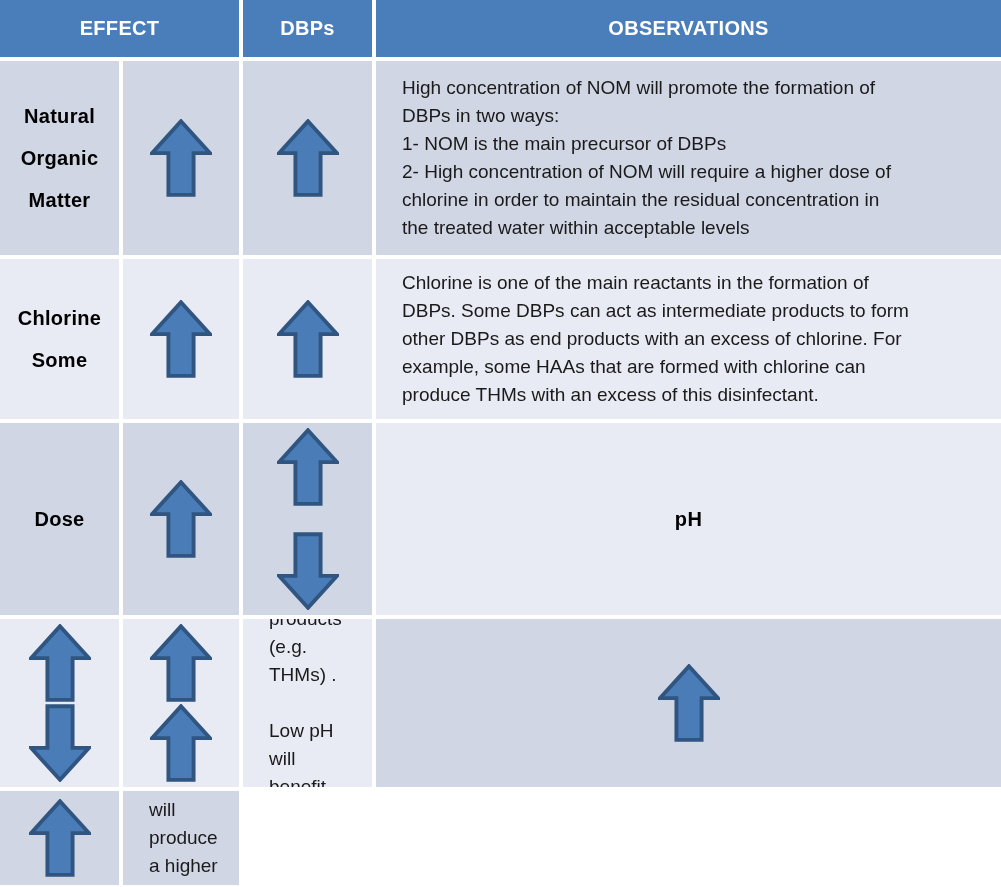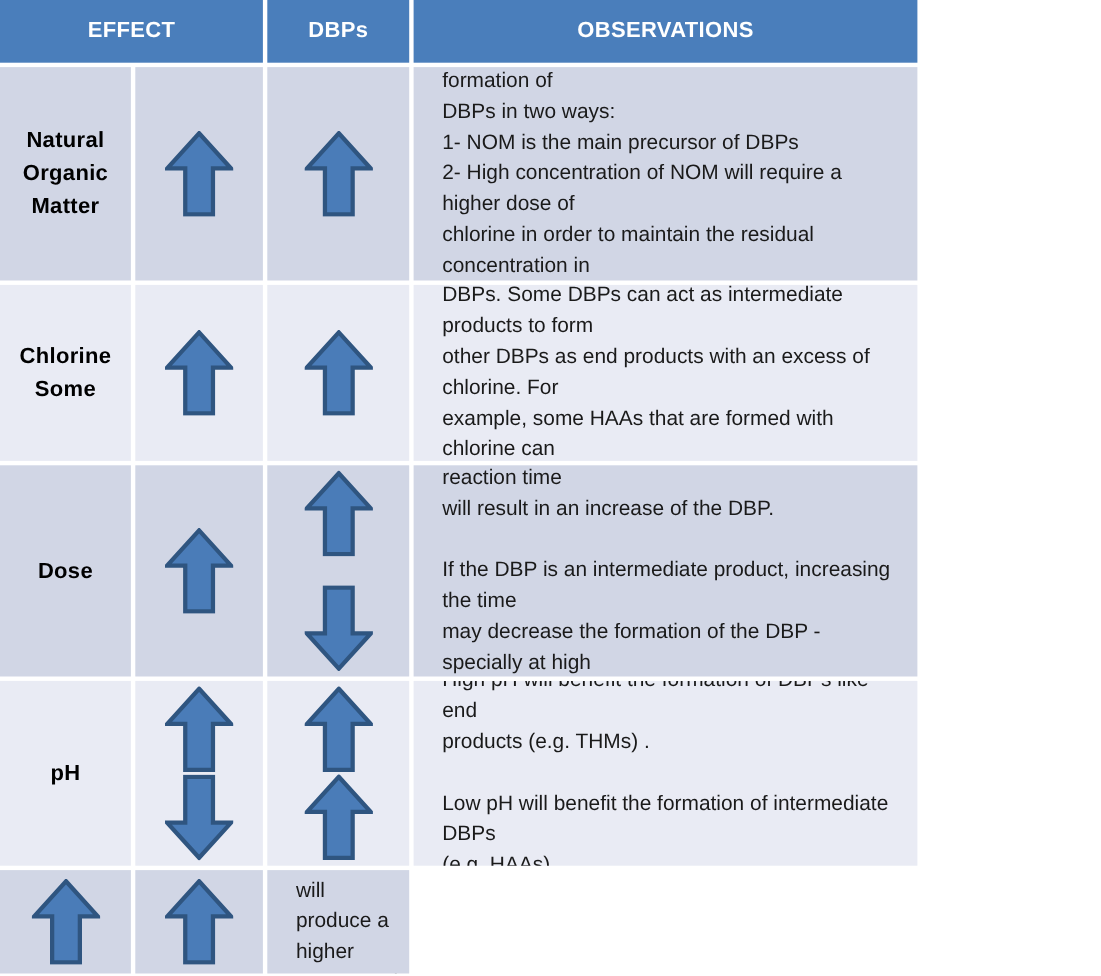--- a/index.html
+++ b/index.html
@@ -13,21 +13,21 @@
   }
   * { box-sizing: border-box; margin: 0; padding: 0; }
   html, body { background: #FFFFFF; }
   body {
     width: 1001px;
     height: 887px;
     font-family: "Liberation Sans", sans-serif;
     overflow: hidden;
   }
   .table {
-    width: 834px;
+    width: 1001px;
     height: 887px;
     display: grid;
     grid-template-columns: 119px 116px 129px 1fr;
     grid-template-rows: 57px 194px 160px 192px 168px 94px;
     gap: 4px;
     background: #FFFFFF;
   }
   .cell { overflow: hidden; }
   .head {
     background: var(--header-bg);
@@ -42,21 +42,21 @@
   .head.effect-head { grid-column: 1 / 3; }
   .band-dark  { background: var(--band-dark); }
   .band-light { background: var(--band-light); }
   .label {
     display: flex;
     align-items: center;
     justify-content: center;
     text-align: center;
     font-weight: bold;
     font-size: 20px;
-    line-height: 30px;
+    line-height: 42px;
     letter-spacing: 0.3px;
     color: #000000;
     padding: 4px 6px;
   }
   .arrows {
     display: flex;
     flex-direction: column;
     align-items: center;
     justify-content: center;
     padding: 5px 0;
@@ -125,26 +125,20 @@
         </svg></div>
     </div>
   <div class="cell arrows band-dark double">
       <div class="arrow"><svg viewBox="0 0 64 80" width="62" height="78">
           <polygon points="32,2 62,35 45,35 45,78 19,78 19,35 2,35" fill="var(--arrow-fill)" stroke="var(--arrow-stroke)" stroke-width="4" stroke-linejoin="miter"></polygon>
         </svg></div>
       <div class="arrow"><svg viewBox="0 0 64 80" width="62" height="78">
           <polygon points="32,78 2,45 19,45 19,2 45,2 45,45 62,45" fill="var(--arrow-fill)" stroke="var(--arrow-stroke)" stroke-width="4" stroke-linejoin="miter"></polygon>
         </svg></div>
     </div>
-  <div class="cell obs band-dark">If the DBP is an end product, increasing the reaction time
-will result in an increase of the DBP.
-
-If the DBP is an intermediate product, increasing the time
-may decrease the formation of the DBP -specially at high
-chlorine dosages.</div>
 
   <div class="cell label band-light">pH</div>
   <div class="cell arrows band-light double">
       <div class="arrow"><svg viewBox="0 0 64 80" width="62" height="78">
           <polygon points="32,2 62,35 45,35 45,78 19,78 19,35 2,35" fill="var(--arrow-fill)" stroke="var(--arrow-stroke)" stroke-width="4" stroke-linejoin="miter"></polygon>
         </svg></div>
       <div class="arrow"><svg viewBox="0 0 64 80" width="62" height="78">
           <polygon points="32,78 2,45 19,45 19,2 45,2 45,45 62,45" fill="var(--arrow-fill)" stroke="var(--arrow-stroke)" stroke-width="4" stroke-linejoin="miter"></polygon>
         </svg></div>
     </div>

